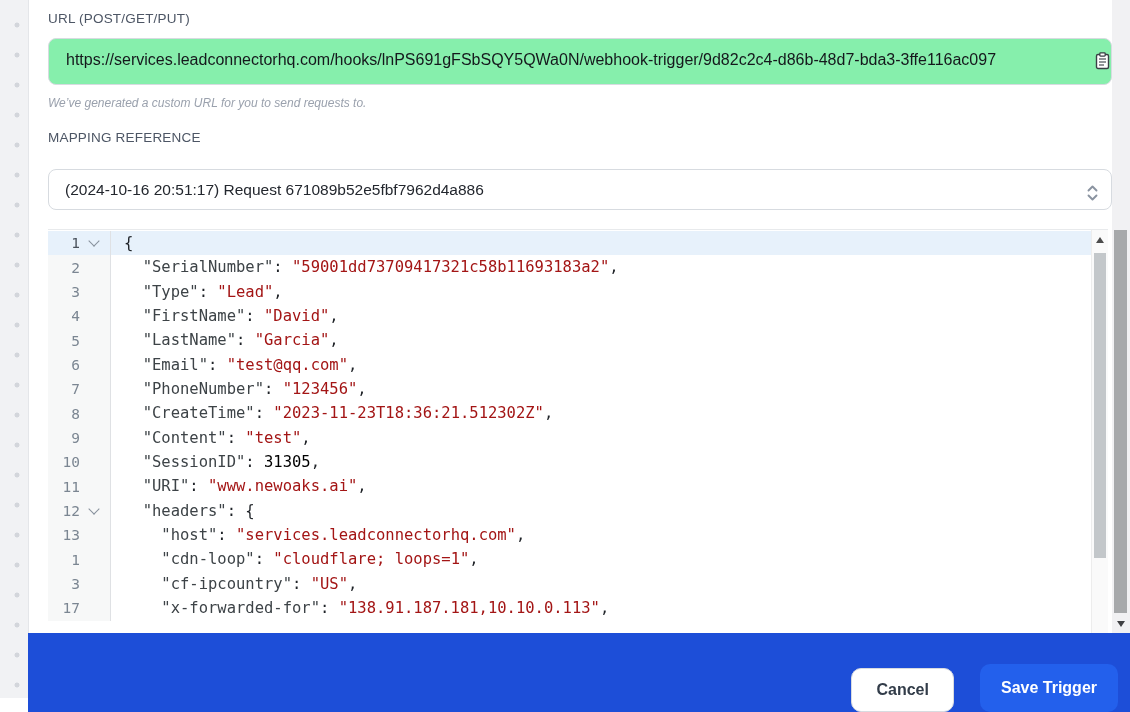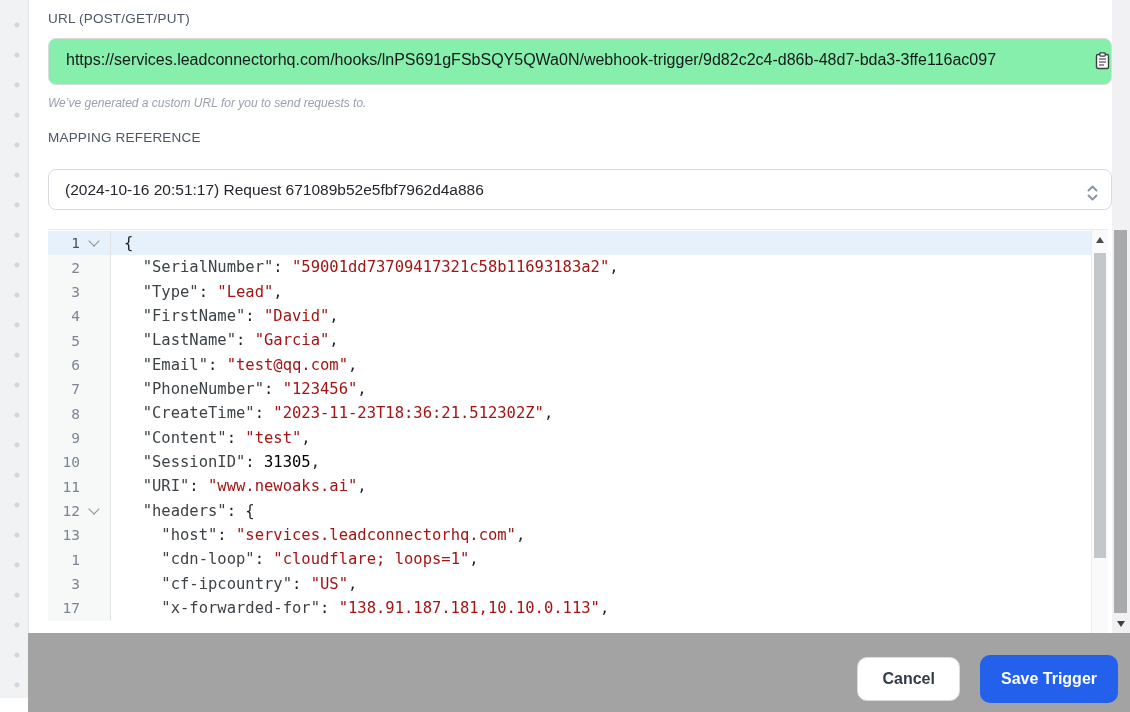--- a/index.html
+++ b/index.html
@@ -97,23 +97,23 @@
   .outer-scroll{position:absolute;left:1112px;top:0;width:18px;height:633px;background:#f1f1f3;}
   .outer-thumb{position:absolute;left:2px;right:3px;top:230px;height:383px;background:#a7a9ab;cursor:pointer;}
   .outer-down{
     position:absolute;left:0;right:0;bottom:0;height:20px;
     display:flex;justify-content:center;align-items:center;cursor:pointer;
   }
   .tri-down{width:0;height:0;border:4.5px solid transparent;border-top:6px solid #3f4043;margin-bottom:-5px;}
 
   
   .footer{
-    position:absolute;left:28px;right:0;top:633px;bottom:0;background:#a3a3a3;
-    display:flex;justify-content:flex-end;align-items:center;
-    gap:20px;padding-right:12px;padding-top:12px;box-sizing:border-box;
+    position:absolute;left:28px;right:0;top:633px;bottom:0;background:#1d4ed8;
+    display:flex;justify-content:flex-end;align-items:flex-end;
+    gap:26px;padding-right:12px;padding-top:12px;box-sizing:border-box;
   }
   .btn{
     font-family:"Liberation Sans",sans-serif;font-size:16px;font-weight:600;
     border-radius:10px;cursor:pointer;
   }
   .btn-cancel{
     height:44px;padding:0 24px;background:#fff;color:#323c49;
     border:1px solid #d8dbe0;
   }
   .btn-save{

